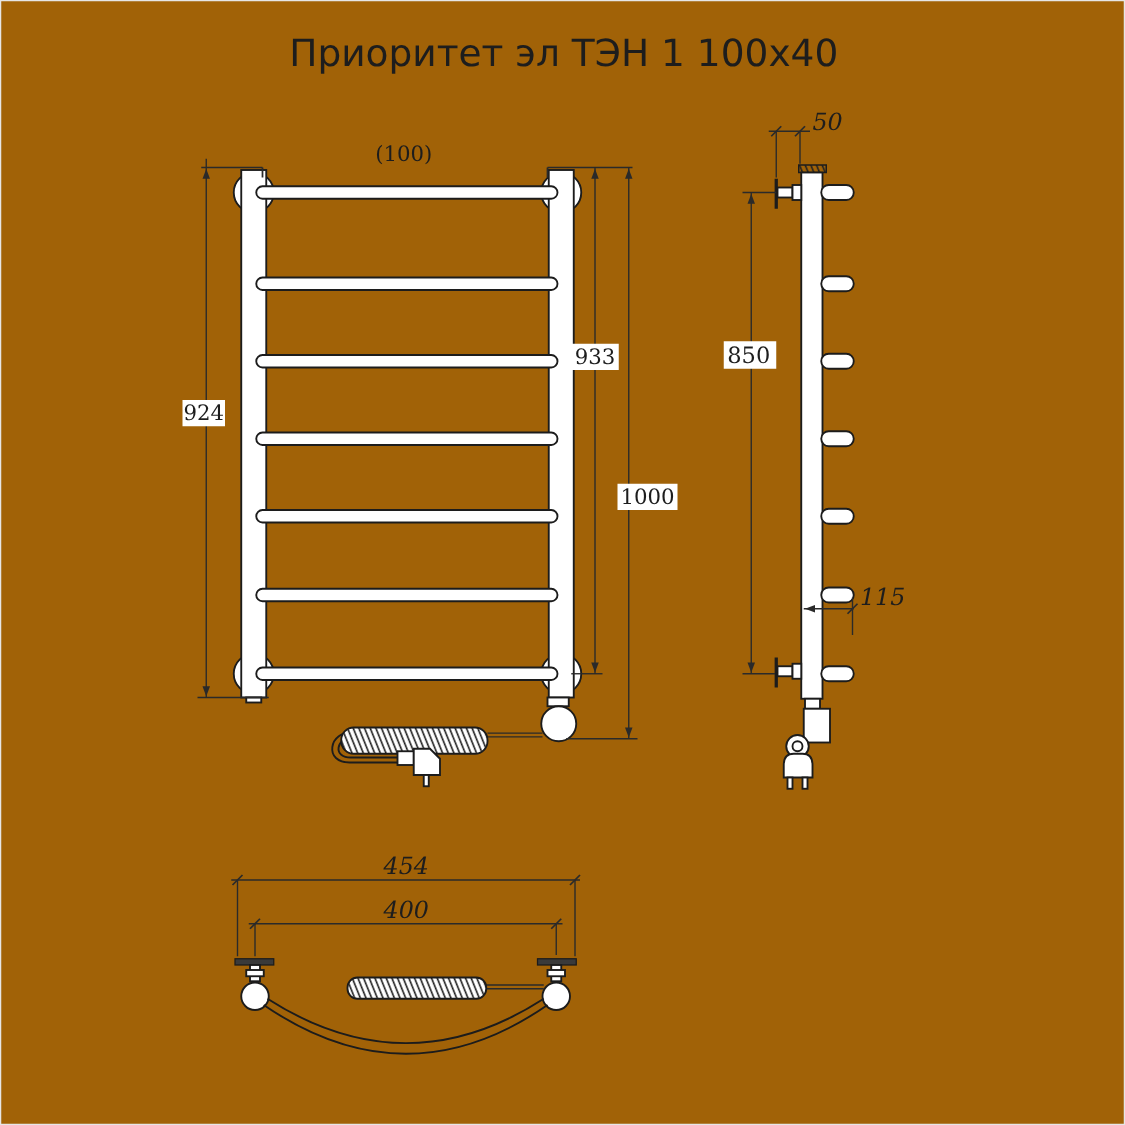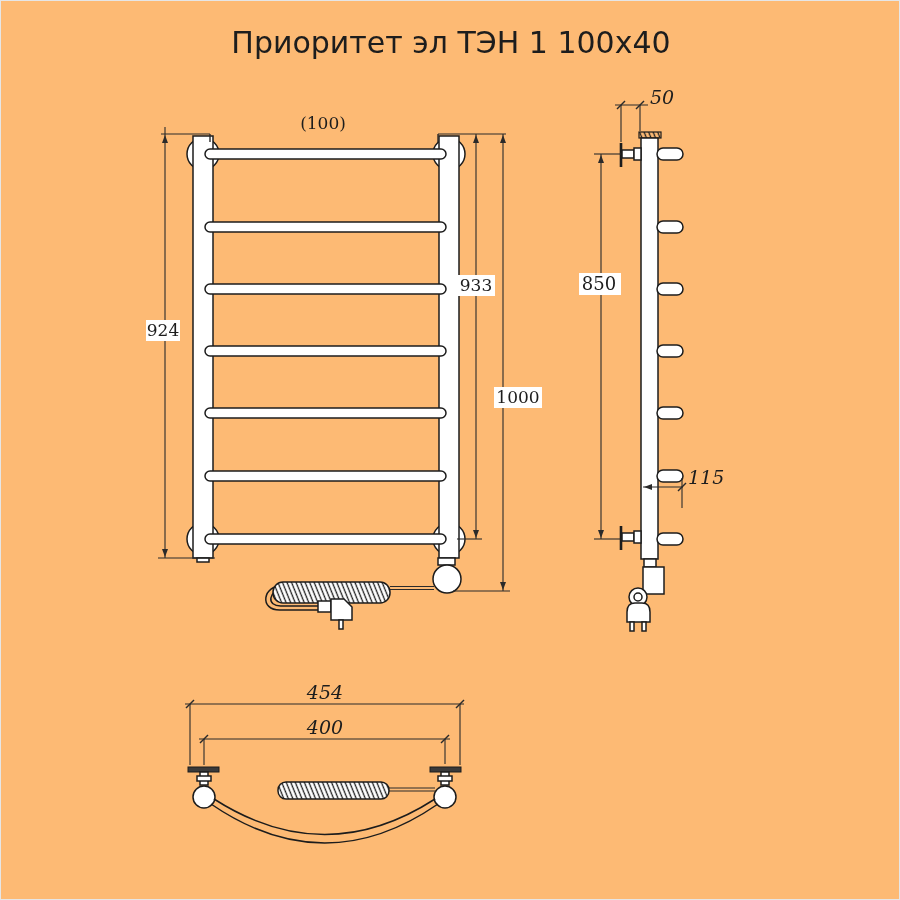--- a/index.html
+++ b/index.html
@@ -1,16 +1,16 @@
 <!DOCTYPE html>
 <html><head>
 <meta charset="utf-8">
 <style>
   html,body{margin:0;padding:0;background:#fff;}
-  .page{width:898px;height:898px;border:1px solid #e6e6e6;position:relative;background:#fdba74;
+  .page{width:898px;height:898px;border:1px solid #e6e6e6;position:relative;background:#a16207;
         font-family:"DejaVu Sans",sans-serif;}
   svg{display:block;}
   text{fill:#1d1d1d;}
   .title{font-family:"DejaVu Sans",sans-serif;font-size:30px;font-weight:400;}
   .dim{font-family:"DejaVu Serif",serif;font-size:17px;}
   .dimBig{font-family:"DejaVu Serif",serif;font-size:18px;}
   .dimIt{font-family:"DejaVu Serif",serif;font-size:19px;font-style:italic;}
   .ol{fill:#ffffff;stroke:#1c1c1c;stroke-width:1.5;}
   .olThin{fill:none;stroke:#1c1c1c;stroke-width:1.5;}
   .dl{stroke:#2a2a2a;stroke-width:1.1;fill:none;}

